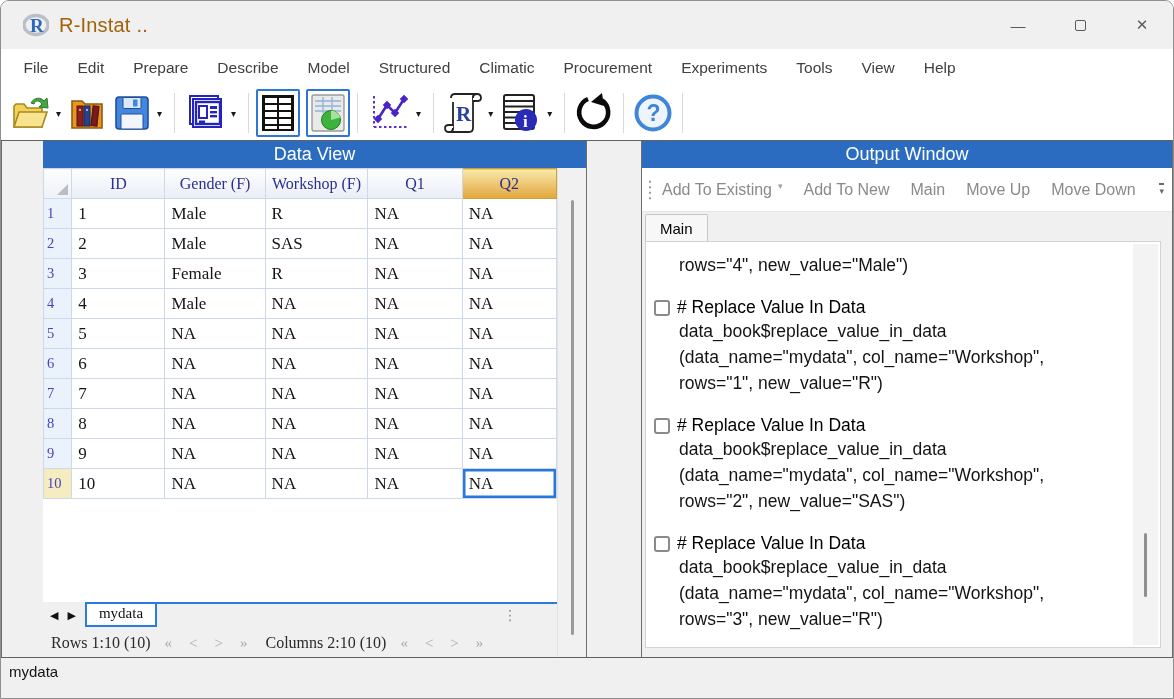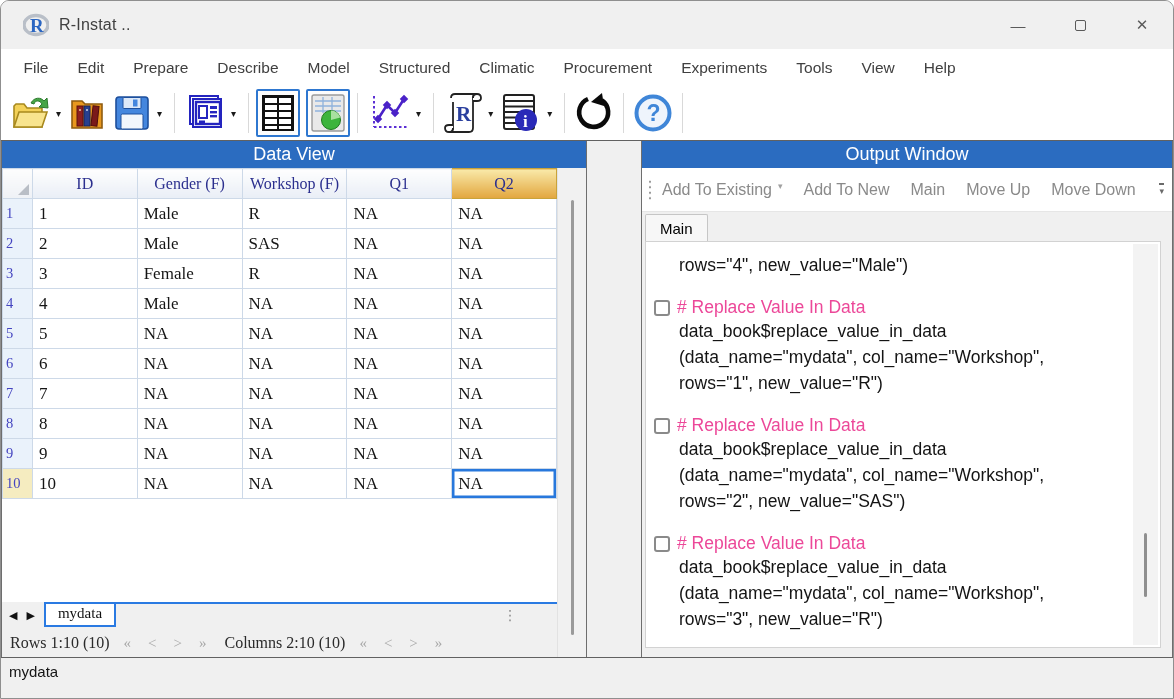--- a/index.html
+++ b/index.html
@@ -3,40 +3,40 @@
 <meta charset="utf-8">
 <style>
   * { box-sizing: border-box; margin: 0; padding: 0; }
   html,body { width:1174px; height:699px; background:#fff; font-family:"Liberation Sans", sans-serif; overflow:hidden; }
   .window { width:1174px; height:699px; border:1px solid #8f8f8f; border-radius:9px 9px 0 0; overflow:hidden;
             display:flex; flex-direction:column; background:#f0f0f0; }
 
   
   .titlebar { height:48px; flex:none; background:#f0f0f0; display:flex; align-items:center; padding-left:22px; }
   .app-logo { width:26px; height:24px; margin-right:10px; }
-  .app-title { font-size:16px; color:#404040; letter-spacing:.2px; }
+  .app-title { font-size:20px; color:#a16207; letter-spacing:.2px; }
   .win-controls { margin-left:auto; display:flex; height:48px; }
   .win-btn { width:62px; height:48px; display:flex; align-items:center; justify-content:center; color:#5a5a5a; font-size:15px; }
   .maxbox { width:11px; height:11px; border:1.4px solid #5a5a5a; border-radius:2px; }
 
   
   .menubar { height:37px; flex:none; background:#fff; display:flex; align-items:center; padding-left:8px; }
   .menu-item { padding:0 14.5px; font-size:15.5px; color:#404040; cursor:default; }
 
   
   .toolbar { height:54px; flex:none; background:#fff; display:flex; align-items:center; padding-left:8px; }
   .tool-btn { height:46px; min-width:44px; display:flex; align-items:center; justify-content:center; padding:0 2px; }
   .tool-btn.selected { border:2px solid #2e77d0; border-radius:2px; height:48px; background:#fdfdfd; }
   .dd-arrow { font-size:10px; color:#1a1a1a; margin:0 5px 0 3px; align-self:center; }
   .tb-sep { width:1px; height:40px; background:#d9d9d9; margin:0 7px; flex:none; }
 
   
   .main { flex:1; display:flex; background:#f0f0f0; border-top:1px solid #616161; border-bottom:1px solid #616161; min-height:0; }
   .panel { display:flex; flex-direction:column; background:#f0f0f0; border:1px solid #6e6e6e; border-top:none; border-bottom:none; min-width:0; }
-  .left-panel  { width:586px; flex:none; }
+  .left-panel  { width:586px; flex:none;padding-left:41px; }
   .splitter { width:10px; flex:none; background:#f0f0f0; }
   .right-panel { flex:1;margin-left:44px; }
   .panel-title { height:27px; flex:none; background:#2b6cc0; color:#fff; font-size:18px;
                  display:flex; align-items:center; justify-content:center; }
 
   
   .dv-body { flex:1; display:flex; min-height:0;font-family:Liberation Serif, serif; }
   .dv-left { flex:1; display:flex; flex-direction:column; min-width:0; }
   .grid-region { flex:1; background:#fff; overflow:hidden; }
   table.datagrid { border-collapse:collapse; table-layout:fixed; }
@@ -86,21 +86,21 @@
              border-radius:2px 2px 0 0; position:relative; top:1px; }
   .out-page { flex:1; margin:0 11px 9px 3px; background:#fff; border:1px solid #d2d2d2; position:relative;
               overflow:hidden; min-height:0; }
   .out-content { position:absolute; inset:2px 30px 2px 2px; padding:6px 0 0 6px; overflow:hidden; }
   .out-scroll { position:absolute; top:2px; bottom:2px; right:2px; width:25px; background:#f3f3f3; }
   .out-thumb { position:absolute; left:11px; top:72%; height:16%; width:3px; background:#8f8f8f; border-radius:2px; }
 
   .block { margin-bottom:19px; }
   .block-head { display:flex; align-items:center; gap:7px; }
   .checkbox { width:16px; height:16px; border:2px solid #8a8a8a; border-radius:3px; background:#fff; flex:none; }
-  .comment { color:#ec4899; font-size:17.5px; }
+  .comment { color:#000000; font-size:17.5px; }
   .code-line { margin-left:25px; font-size:17.5px; color:#141414; line-height:26px; }
   .block.continuation .code-line:first-child { margin-top:2px; }
 
   
   .statusbar { height:40px; flex:none; background:#f0f0f0; display:flex; align-items:flex-start; padding:5px 0 0 8px; }
   .statusbar span { font-size:15px; color:#141414; }
 </style>
 </head>
 <body>
 

